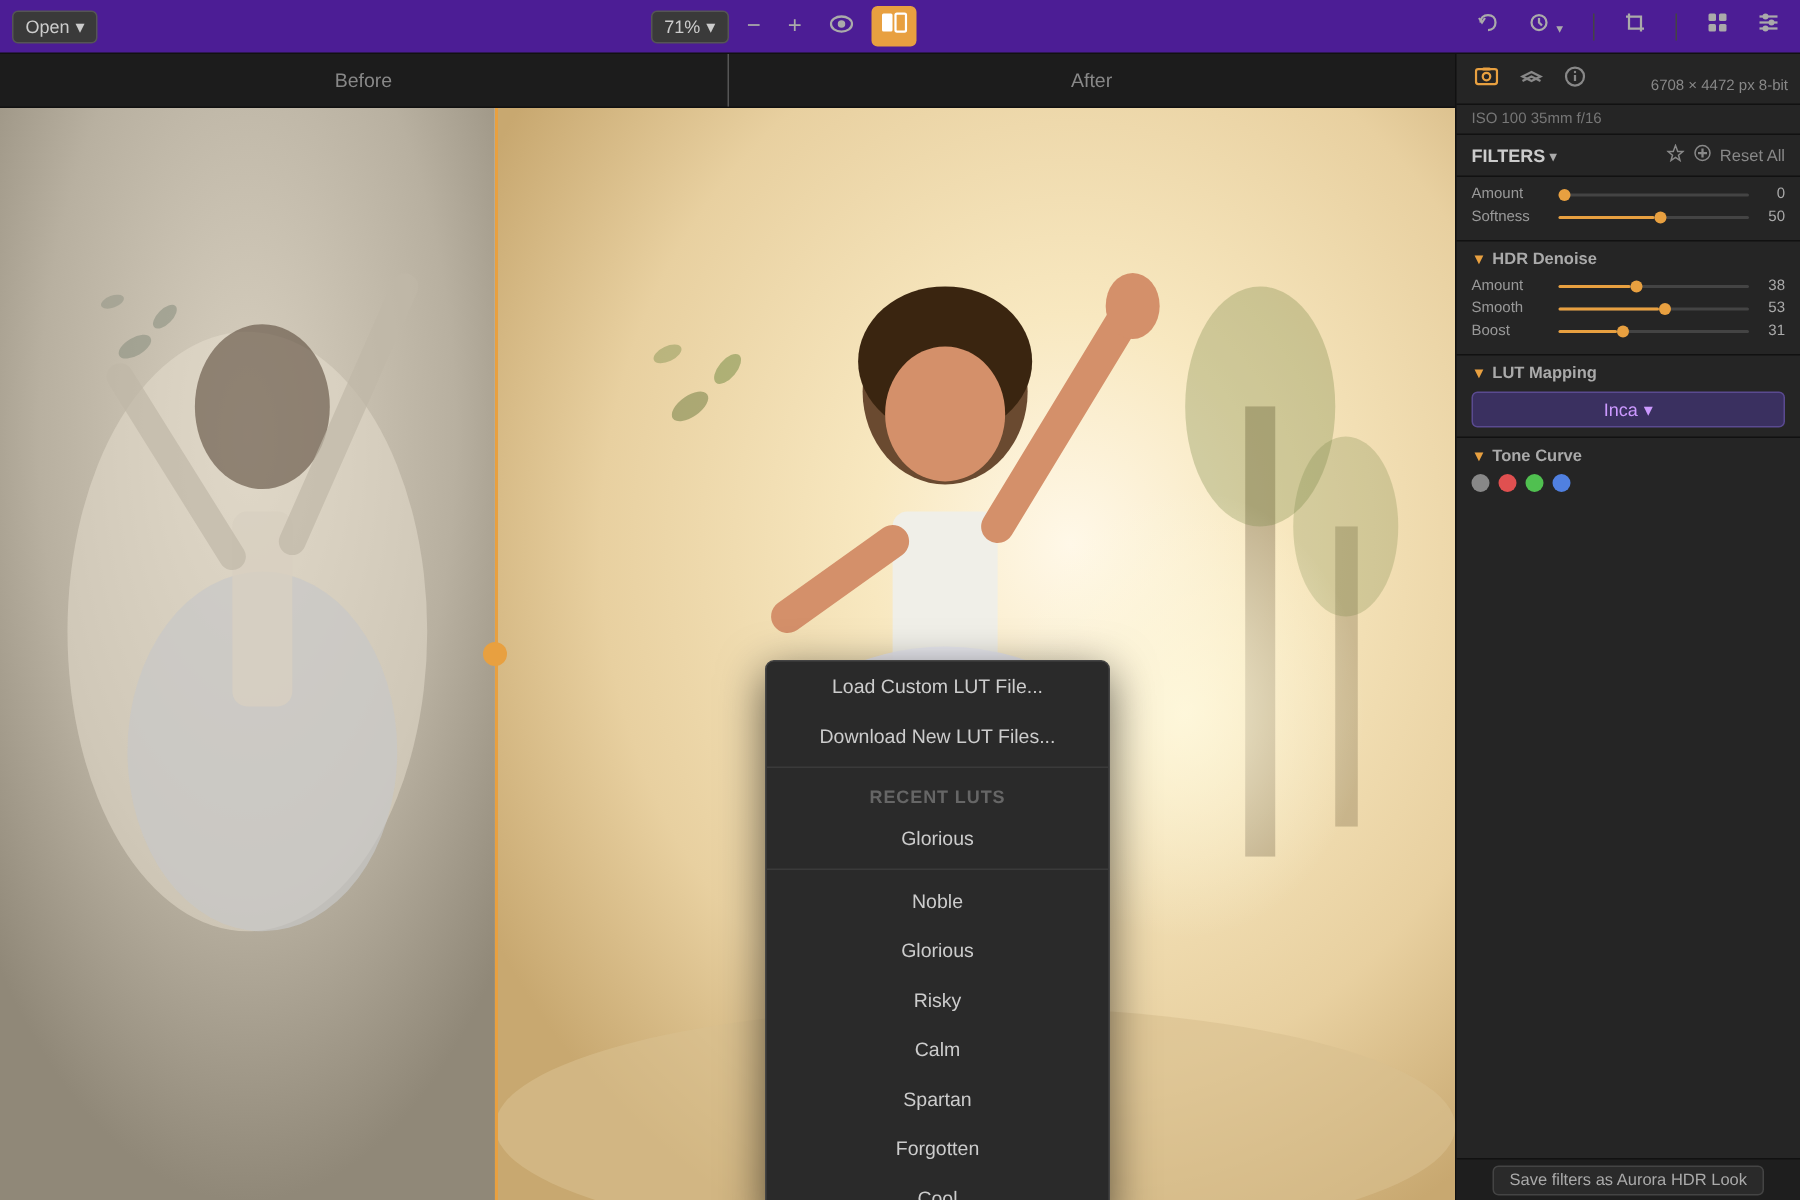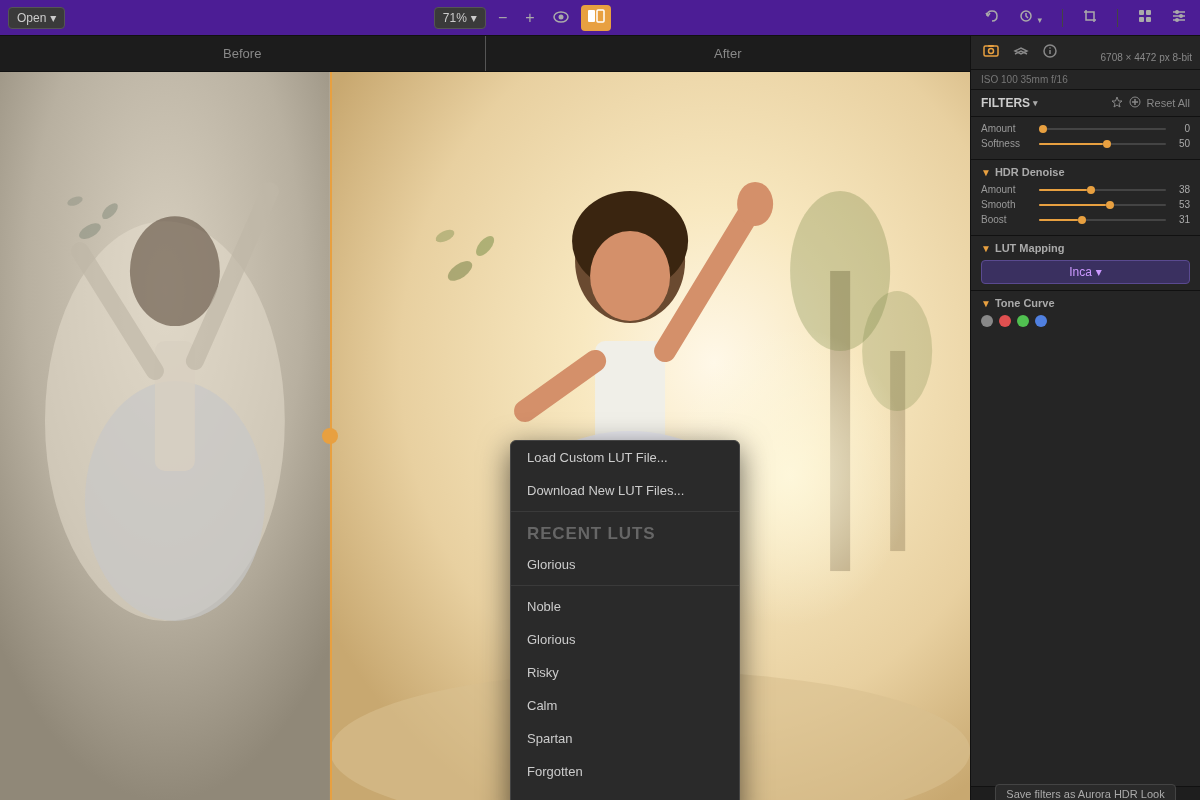--- a/index.html
+++ b/index.html
@@ -320,21 +320,21 @@
       box-shadow: 0 8px 30px rgba(0,0,0,0.6);
     }
     .dropdown-item {
       padding: 9px 16px;
       color: #ccc;
       font-size: 13px;
       cursor: pointer;
     }
     .dropdown-item.section-header {
       color: #666;
-      font-size: 17px;
+      font-size: 12px;
       padding: 8px 16px 4px;
       cursor: default;
       letter-spacing: 0.05em;
       font-weight: 600;
     }
     .dropdown-divider {
       height: 1px;
       background: #3a3a3a;
       margin: 4px 0;
     }
@@ -354,21 +354,21 @@
       margin-top: 4px;
     }
     .tone-dot {
       width: 12px;
       height: 12px;
       border-radius: 50%;
     }
 
     
     .bottom-bar {
-      height: 14px;
+      height: 28px;
       background: #1e1e1e;
       border-top: 1px solid #111;
       display: flex;
       align-items: center;
       justify-content: center;
       padding: 0 10px;
     }
     .save-aurora-btn {
       background: #2a2a2a;
       border: 1px solid #444;
@@ -683,21 +683,21 @@
       </div>
     </div>
 
     <div style="flex:1;"></div>
     <div class="bottom-bar">
       <button class="save-aurora-btn">Save filters as Aurora HDR Look</button>
     </div>
   </div>
 </div>
 
-<div style="position:fixed;top:0;left:0;width:970px;height:800px;z-index:50;pointer-events:none;">
+<div style="position:fixed;top:0;left:0;width:970px;height:800px;z-index:50;pointer-events:none;text-align:center;">
   <div class="dropdown-menu" style="pointer-events:all;">
     <div class="dropdown-item">Load Custom LUT File...</div>
     <div class="dropdown-item">Download New LUT Files...</div>
     <div class="dropdown-divider"></div>
     <div class="dropdown-item section-header">RECENT LUTS</div>
     <div class="dropdown-item">Glorious</div>
     <div class="dropdown-divider"></div>
     <div id="lut-list">
         <div class="dropdown-item">Noble</div>
         <div class="dropdown-item">Glorious</div>

